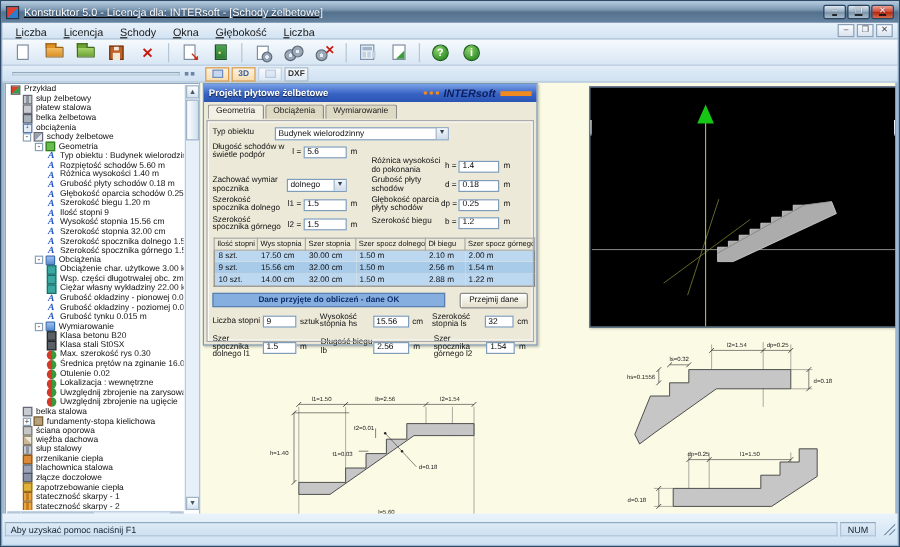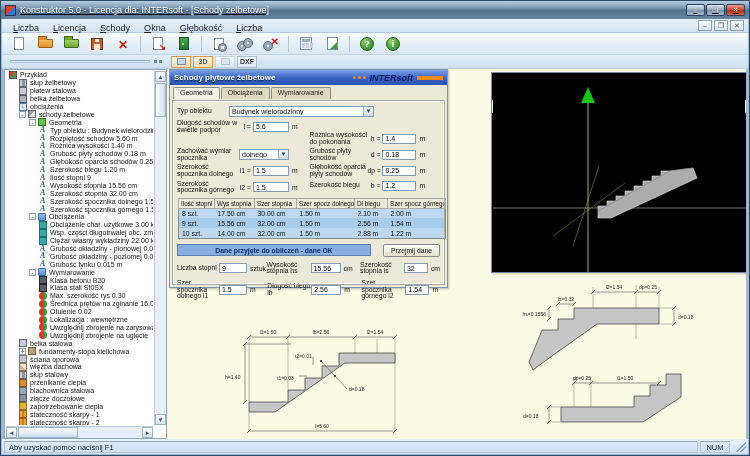--- a/index.html
+++ b/index.html
@@ -185,21 +185,21 @@
   
   .dwg { position:absolute; }
   .dwg text { font-family:"Liberation Sans",sans-serif; font-size:5px; fill:#222; }
   .dimline { stroke:#333; stroke-width:0.5; }
   .extline { stroke:#555; stroke-width:0.4; }
   .shape { fill:#c6c6c6; stroke:#333; stroke-width:0.7; }
   .tick { stroke:#333; stroke-width:0.7; }
   .leader { stroke:#333; stroke-width:0.5; }
 
   
-  .statusbar { position:absolute; left:1px; right:1px; bottom:1px; height:15px;
+  .statusbar { position:absolute; left:1px; right:1px; bottom:1px; height:26px;
     background:linear-gradient(#e9f3fb,#cfe2f3); display:flex; align-items:center; gap:2px; padding:1px 2px; }
   .scell { height:12px; border:1px solid #b0c4d8; border-top-color:#93a9bd; background:linear-gradient(#dceaf6,#cfe0f0);
     font-size:7.5px; color:#123; padding:0 4px; line-height:11px; }
   .scell.left { width:694px; }
   .scell.num { width:30px; text-align:center; }
   .grip { margin-left:auto; width:10px; height:10px;
     background:linear-gradient(135deg,transparent 50%,#8aa2b8 50%,#8aa2b8 60%,transparent 60%,transparent 70%,#8aa2b8 70%,#8aa2b8 80%,transparent 80%); }
 </style>
 </head>
 <body>
@@ -488,21 +488,21 @@
         <div class="sarrow left">◄</div>
         <div class="hthumb"></div>
         <div class="sarrow right">►</div>
       </div>
     </div>
 
     <div class="workspace">
 
       <div class="dialog">
         <div class="dtitle">
-          <span class="dtitle-text">Schody płytowe żelbetowe</span>
+          <span class="dtitle-text">Projekt płytowe żelbetowe</span>
           <span class="brand">
             <span class="bdot"></span>
             <span class="bdot"></span>
             <span class="bdot"></span>
             <span class="bname">INTERsoft</span>
             <span class="bbar"></span>
           </span>
         </div>
         <div class="tabs" id="dialog-tabs">
             <div class="tab active">Geometria</div>

